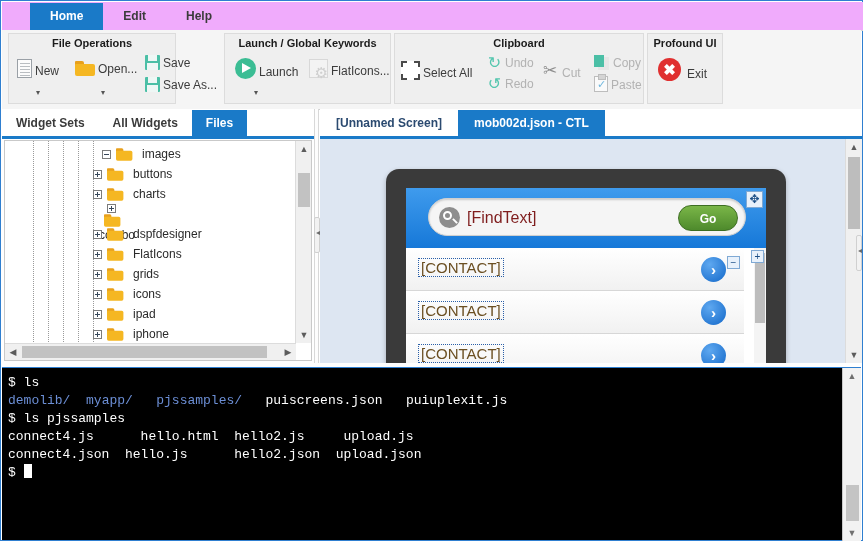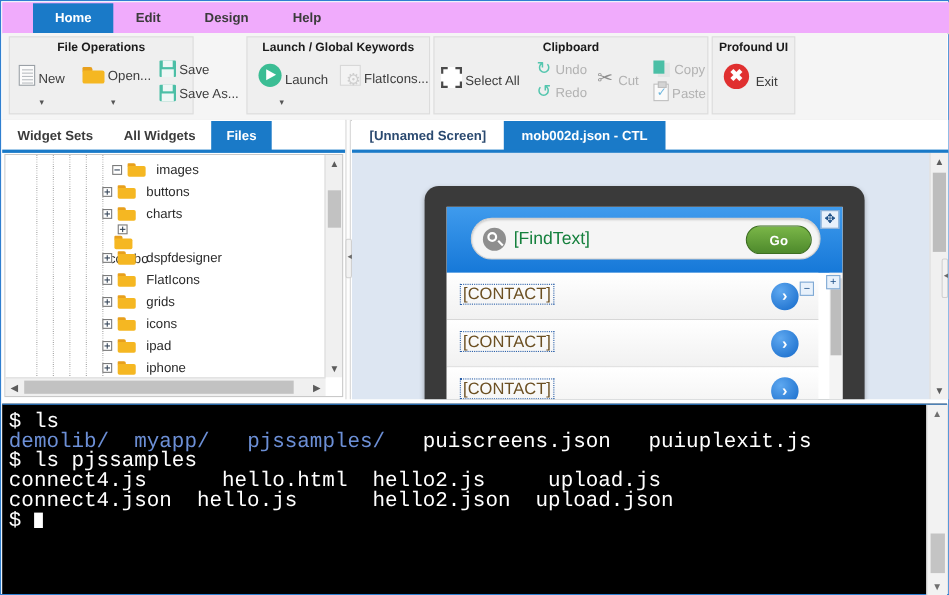--- a/index.html
+++ b/index.html
@@ -127,21 +127,21 @@
     border-radius:13px;box-shadow:0 2px 5px rgba(0,0,0,.25);}
   .screen{position:absolute;left:20px;top:19px;width:360px;height:241px;background:#fff;overflow:hidden;}
   .searchbar{position:absolute;left:0;top:0;width:360px;height:60px;
     background:linear-gradient(to bottom,#3f9bed,#1678d8);}
   .sfield{position:absolute;left:22px;top:10px;width:318px;height:38px;background:#f5f5f5;
     border:1px solid #cfcfcf;border-radius:19px;box-sizing:border-box;
     box-shadow:inset 0 1px 2px rgba(0,0,0,.18);}
   .smag{position:absolute;left:10px;top:8px;width:21px;height:21px;border-radius:50%;background:#8e8e8e;}
   .smag:before{content:"";position:absolute;left:4px;top:4px;width:9px;height:9px;border:2px solid #fff;border-radius:50%;box-sizing:border-box;}
   .smag:after{content:"";position:absolute;left:13px;top:13px;width:6px;height:2px;background:#fff;transform:rotate(45deg);}
-  .sph{position:absolute;left:38px;top:8px;font-size:16px;color:#15803d;line-height:21px;}
+  .sph{position:absolute;left:38px;top:8px;font-size:16px;color:#7f1d1d;line-height:21px;}
   .gobtn{position:absolute;right:7px;top:6px;width:60px;height:26px;border-radius:13px;
     background:linear-gradient(to bottom,#7ab648,#4e8a2c);border:1px solid #3d6e22;
     color:#fff;font-size:12px;font-weight:bold;text-align:center;line-height:26px;box-sizing:border-box;}
   .expandh{position:absolute;right:3px;top:3px;width:17px;height:17px;background:#e8f1fb;
     border:1px solid #7fa9d4;box-sizing:border-box;color:#1b4e86;font-size:12px;line-height:15px;text-align:center;}
   .lrow{position:absolute;left:0;width:338px;height:43px;
     background:linear-gradient(to bottom,#ffffff,#f1f1f1);border-bottom:1px solid #d7d7d7;box-sizing:border-box;}
   .lrow .ltxt{position:absolute;left:12px;top:10px;font-size:15px;color:#6b4f22;
     border:1px dotted #2a5fa8;padding:0 2px;}
   .arrowbtn{position:absolute;right:18px;top:9px;width:25px;height:25px;border-radius:50%;
@@ -154,38 +154,37 @@
 
   .canvas-vsb{position:absolute;right:0;top:0;width:17px;height:224px;background:#f0f0f0;border-left:1px solid #dcdcdc;box-sizing:border-box;}
   .canvas-grip{position:absolute;right:0;top:96px;width:6px;height:36px;background:#f2f2f2;border:1px solid #d0d0d0;border-radius:2px;box-sizing:border-box;}
   .canvas-grip:after{content:"\25C2";position:absolute;left:0;top:11px;width:6px;font-size:8px;color:#6b6b6b;line-height:8px;text-align:center;}
 
   
   .termwrap{position:absolute;left:1px;top:366px;width:859px;height:173px;background:#000;
     border-top:1px solid #2f7fd0;box-sizing:border-box;}
   .term{position:absolute;left:0;top:0;width:840px;height:173px;padding:6px 0 0 6px;
     box-sizing:border-box;font-family:"Liberation Mono","DejaVu Sans Mono",monospace;
-    font-size:19px;line-height:18px;color:#ffffff;white-space:pre;overflow:hidden;}
+    font-size:13px;line-height:18px;color:#ffffff;white-space:pre;overflow:hidden;}
   .term .dir{color:#6c8fd6;}
   .cursor{display:inline-block;width:8px;height:14px;background:#fff;vertical-align:-2px;}
   .term-vsb{position:absolute;right:0;top:0;width:19px;height:173px;background:#f2f2f2;
     border-left:1px solid #c9c9c9;box-sizing:border-box;}
   .term-vsb .arrow{position:absolute;left:0;width:18px;height:16px;color:#707070;font-size:9px;text-align:center;line-height:16px;}
   .term-vsb .arrow.up{top:0;} .term-vsb .arrow.dn{bottom:0;}
   .term-vsb .thumb{position:absolute;left:3px;width:13px;height:36px;bottom:20px;background:#c4c4c4;}
 </style>
 </head>
 <body>
 
 <div class="app">
 
   <div class="ribbon-tabs">
     <div class="rtab first active">Home</div>
     <div class="rtab">Edit</div>
-    <div class="rtab">Design</div>
     <div class="rtab">Help</div>
   </div>
 
   <div class="ribbon">
 
     <div class="group" style="left:6px;width:168px;">
       <div class="group-title">File Operations</div>
       <div class="group-body">
         <div class="cmd" style="left:8px;top:6px;">
           <span class="ic ic-doc"></span>

